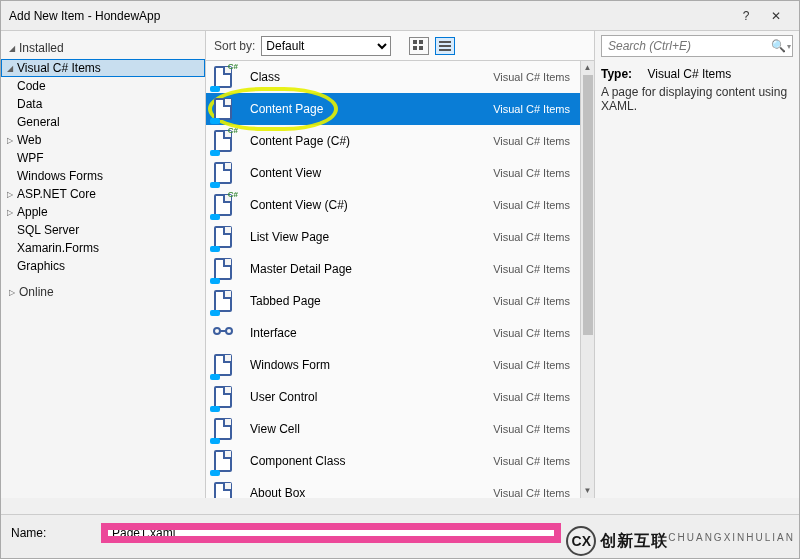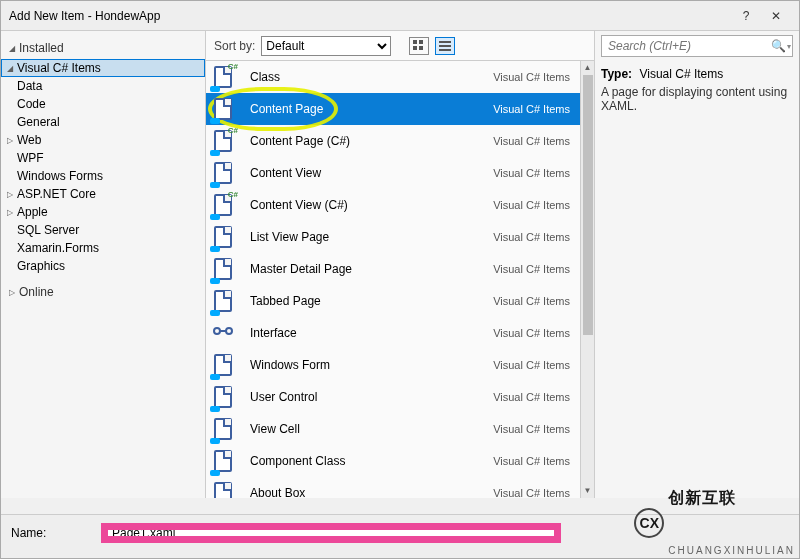--- a/index.html
+++ b/index.html
@@ -49,30 +49,30 @@
 
 .scrollbar { position:absolute; right:0; top:0; width:14px; height:100%; background:#eaeaea; border-left:1px solid #ccc; }
 .scrollbar .ar { height:14px; text-align:center; font-size:8px; color:#606060; cursor:default; line-height:14px; }
 .scrollbar .thumb { position:absolute; left:2px; width:10px; background:#c0c0c0; }
 
 .right-pane { width: 205px; background: #f5f5f5; border-left: 1px solid #ccc; padding: 4px 6px; }
 .search { display:flex; border:1px solid #aaa; background:#fff; height:22px; align-items:center; margin-bottom: 10px; }
 .search input { border:0; flex:1; padding:2px 6px; outline:none; font-style: italic; color:#888; background:transparent; }
 .search .s-icon { width:20px; text-align:center; color:#555; cursor:default; }
 .right-pane .type-row { margin-bottom: 4px; }
-.right-pane .type-row b { margin-right: 4px; }
+.right-pane .type-row b { margin-right: 12px; }
 .right-pane .desc { color:#333; }
 
 .bottom { position:absolute; left:0; right:0; bottom:0; height:44px; background:#eee; border-top:1px solid #ccc; padding: 8px 10px; display:flex; align-items:flex-start; gap: 10px; }
 .bottom label { width: 80px; padding-top: 3px; }
 .bottom input { width: 460px; height: 20px; border:7px solid #ec4899; padding: 0 4px; }
 
 .logo { position:absolute; right: 4px; bottom: 2px; display:flex; align-items:center; gap:4px; opacity: 0.9; }
 .logo .mark { width:30px; height:30px; border:2px solid #333; border-radius:50%; display:flex; align-items:center; justify-content:center; font-weight:bold; font-size:14px; }
-.logo .txt { display:flex; flex-direction:column; line-height:1;gap:40px; }
+.logo .txt { display:flex; flex-direction:row; line-height:1; }
 .logo .txt .big { font-size:16px; font-weight:bold; letter-spacing:1px; }
 .logo .txt .sm { font-size:10px; color:#555; letter-spacing:2px; }
 </style>
 </head>
 <body>
 
 <div class="title-bar">
   <div class="title">Add New Item - HondewApp</div>
   <div class="btn">?</div>
   <div class="btn">✕</div>
@@ -85,25 +85,25 @@
       <span class="tri">◢</span>
       <span>Installed</span>
     </div>
     <div class="node ind-2 sel">
       <span class="tri">◢</span>
       <span class="lbl">Visual C# Items</span>
     </div>
     <div id="tree-children">
         <div class="node ind-3">
           <span class="tri"></span>
+          <span class="lbl">Code</span>
+        </div>
+        <div class="node ind-3">
+          <span class="tri"></span>
           <span class="lbl">Data</span>
-        </div>
-        <div class="node ind-3">
-          <span class="tri"></span>
-          <span class="lbl">Code</span>
         </div>
         <div class="node ind-3">
           <span class="tri"></span>
           <span class="lbl">General</span>
         </div>
         <div class="node ind-3">
           <span class="tri">▷</span>
           <span class="lbl">Web</span>
         </div>
         <div class="node ind-3">

